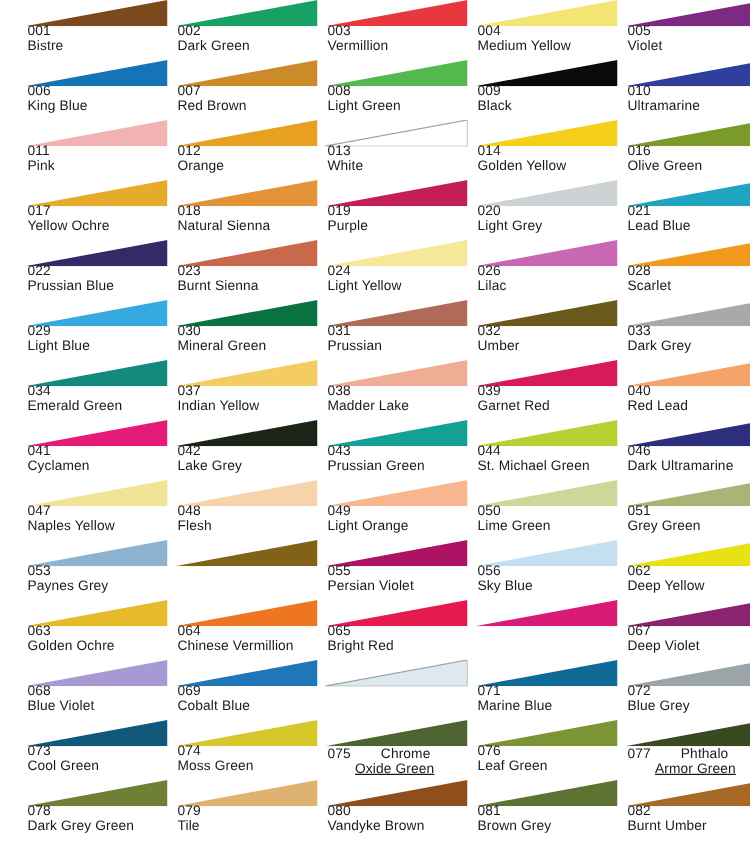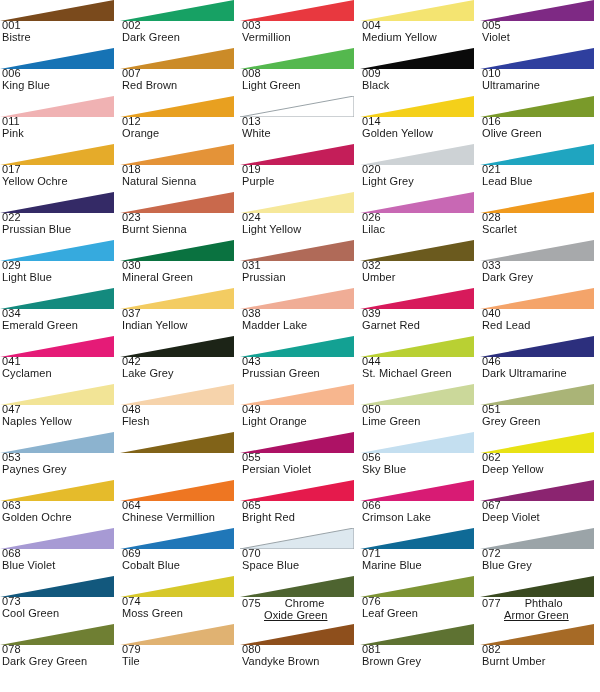--- a/index.html
+++ b/index.html
@@ -15,20 +15,21 @@
     overflow: hidden;
   }
 
   #chart {
     width: 600px;
     height: 692px;
     display: grid;
     grid-template-columns: repeat(5, 120px);
     grid-auto-rows: 48px;
     box-sizing: border-box;
+    padding-left: 20px;
   }
 
   .swatch-cell {
     position: relative;
     width: 120px;
     height: 48px;
     box-sizing: border-box;
     padding-right: 6px;
     overflow: hidden;
   }
@@ -664,24 +665,20 @@
         <div class="code">065</div>
         <div class="name">Bright Red</div>
       </div>
     </div>
     <div class="swatch-cell">
       <div class="wedge">
         <svg viewBox="0 0 114 21" preserveAspectRatio="none">
           <polygon points="0,21 114,0 114,21" fill="#d81b74"></polygon>
         </svg>
       </div>
-      <div class="label">
-        <div class="code">066</div>
-        <div class="name">Crimson Lake</div>
-      </div>
     </div>
     <div class="swatch-cell">
       <div class="wedge">
         <svg viewBox="0 0 114 21" preserveAspectRatio="none">
           <polygon points="0,21 114,0 114,21" fill="#8b2470"></polygon>
         </svg>
       </div>
       <div class="label">
         <div class="code">067</div>
         <div class="name">Deep Violet</div>
@@ -707,24 +704,20 @@
       <div class="label">
         <div class="code">069</div>
         <div class="name">Cobalt Blue</div>
       </div>
     </div>
     <div class="swatch-cell">
       <div class="wedge">
         <svg viewBox="0 0 114 21" preserveAspectRatio="none">
           <polygon points="0,21 114,0 114,21" fill="#dde8ef" stroke="#9aa3a8" stroke-width="1"></polygon>
         </svg>
-      </div>
-      <div class="label">
-        <div class="code">070</div>
-        <div class="name">Space Blue</div>
       </div>
     </div>
     <div class="swatch-cell">
       <div class="wedge">
         <svg viewBox="0 0 114 21" preserveAspectRatio="none">
           <polygon points="0,21 114,0 114,21" fill="#0f6a96"></polygon>
         </svg>
       </div>
       <div class="label">
         <div class="code">071</div>

